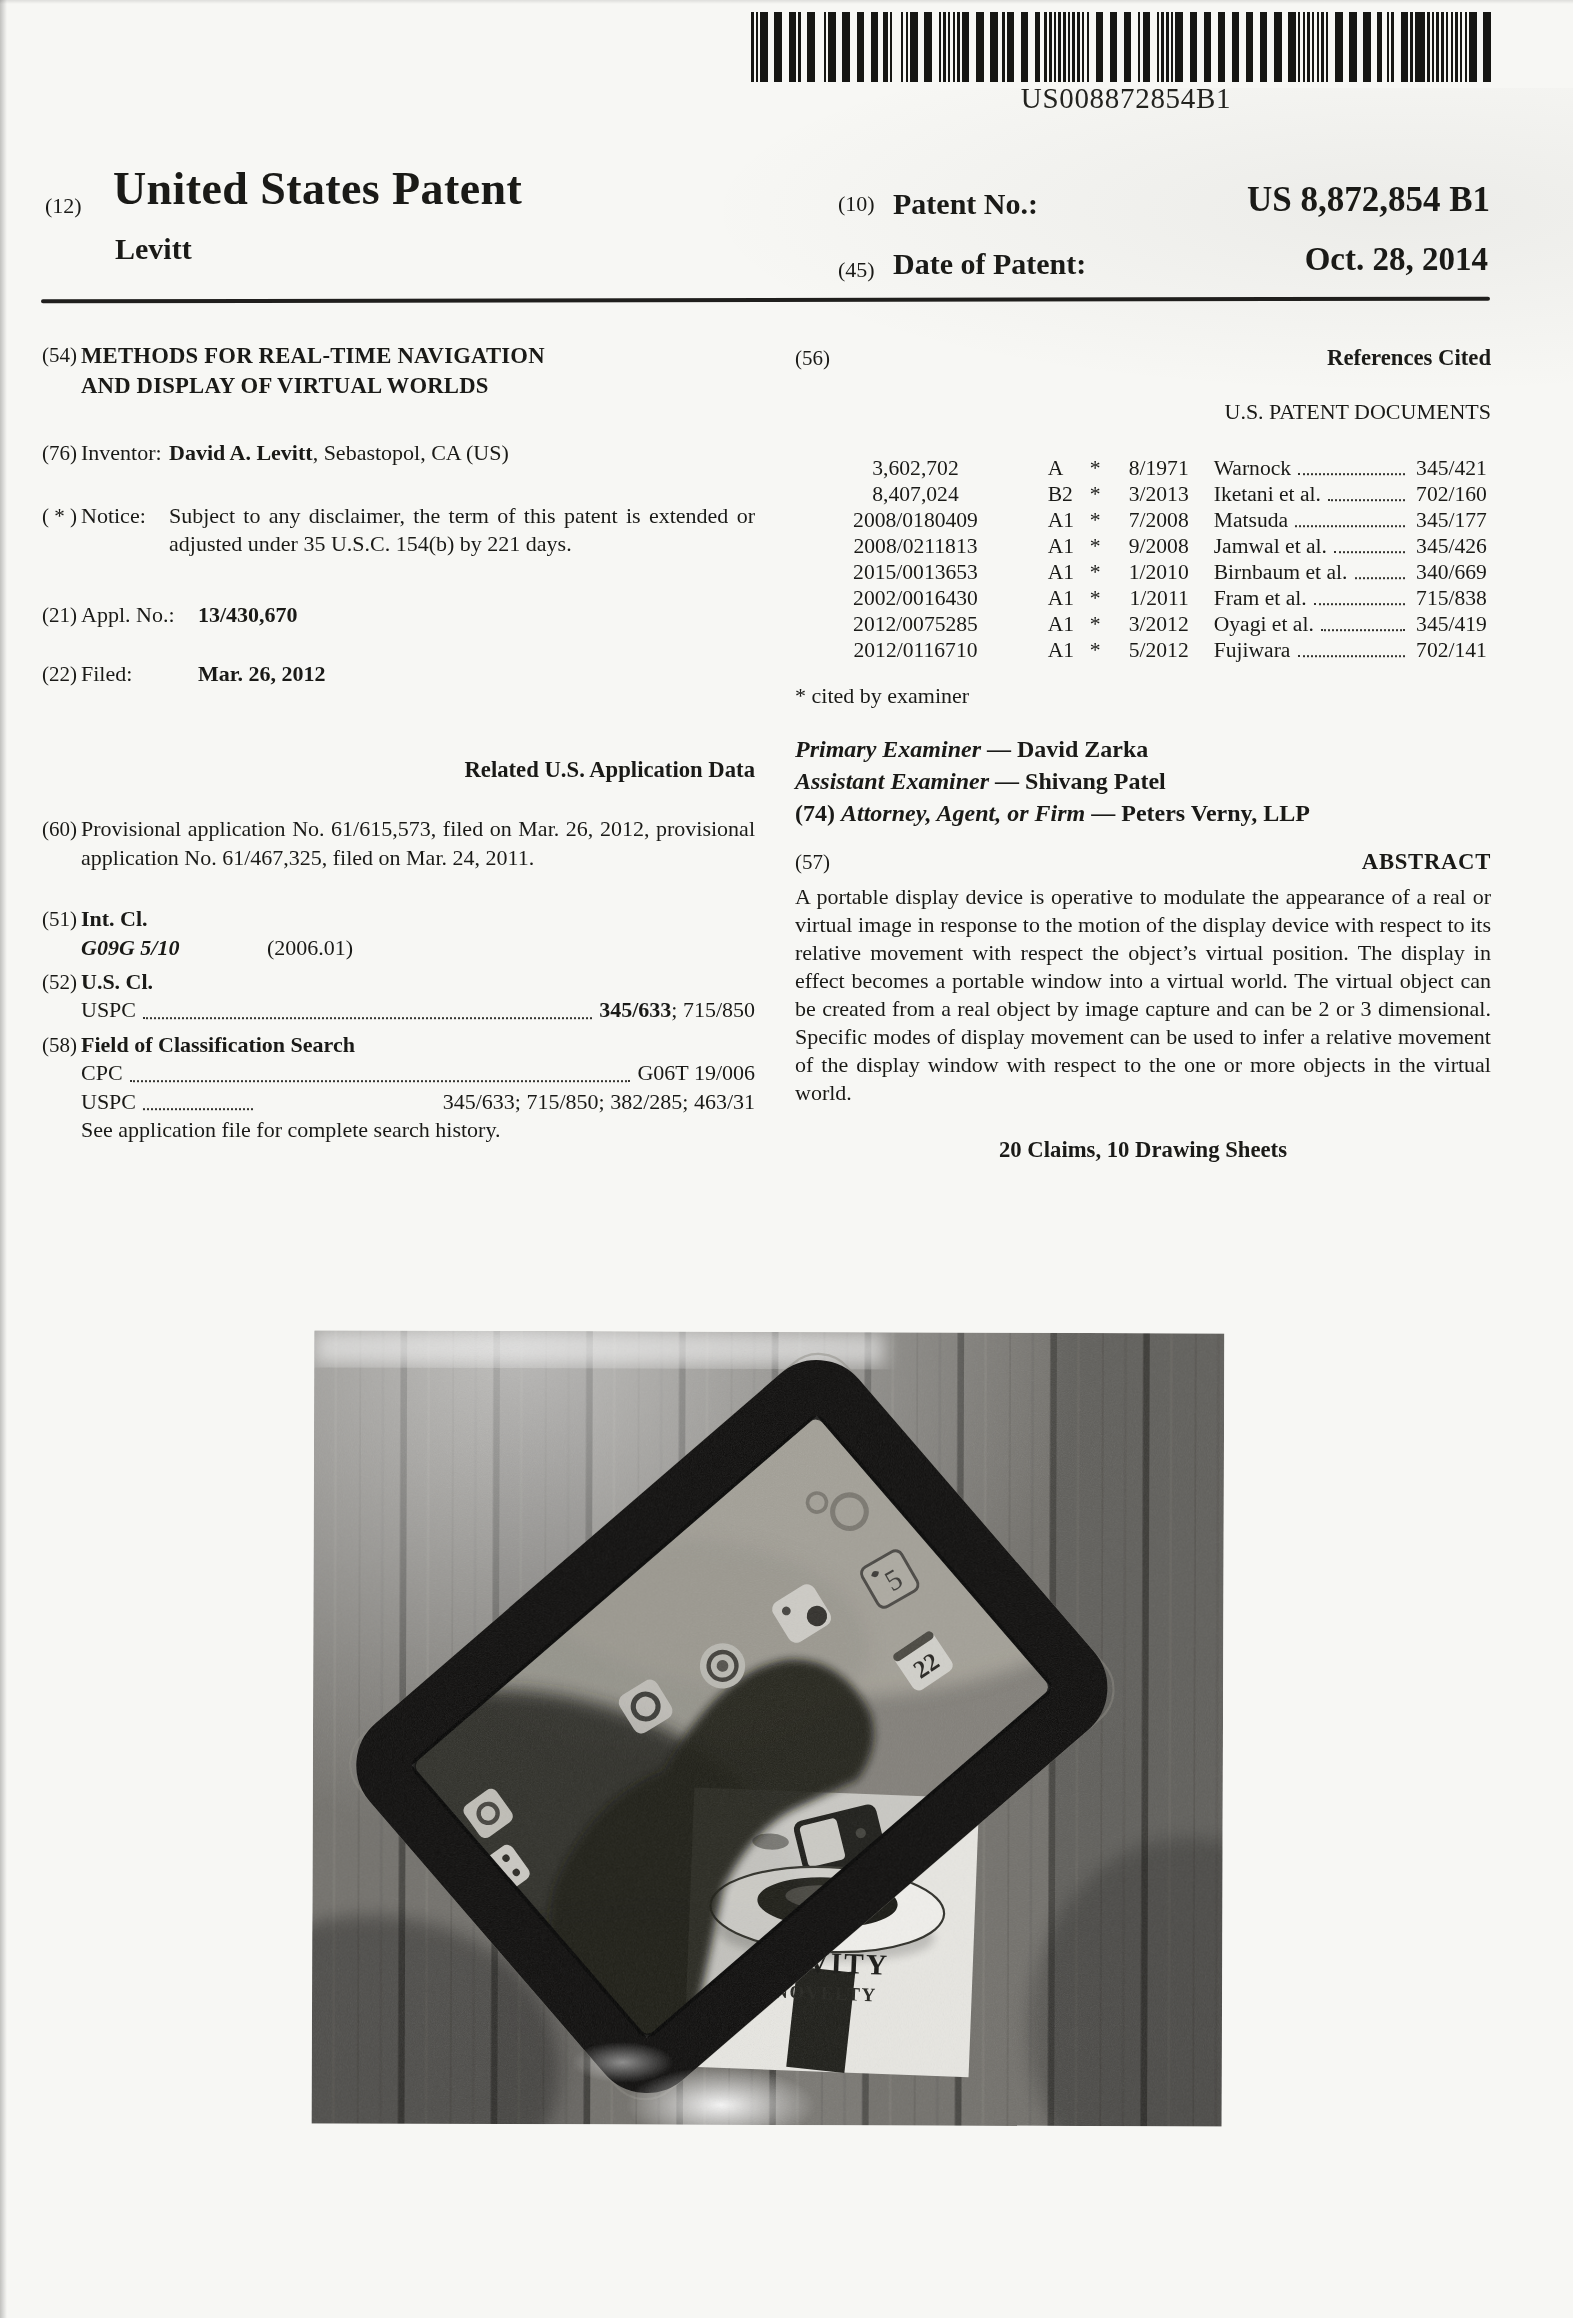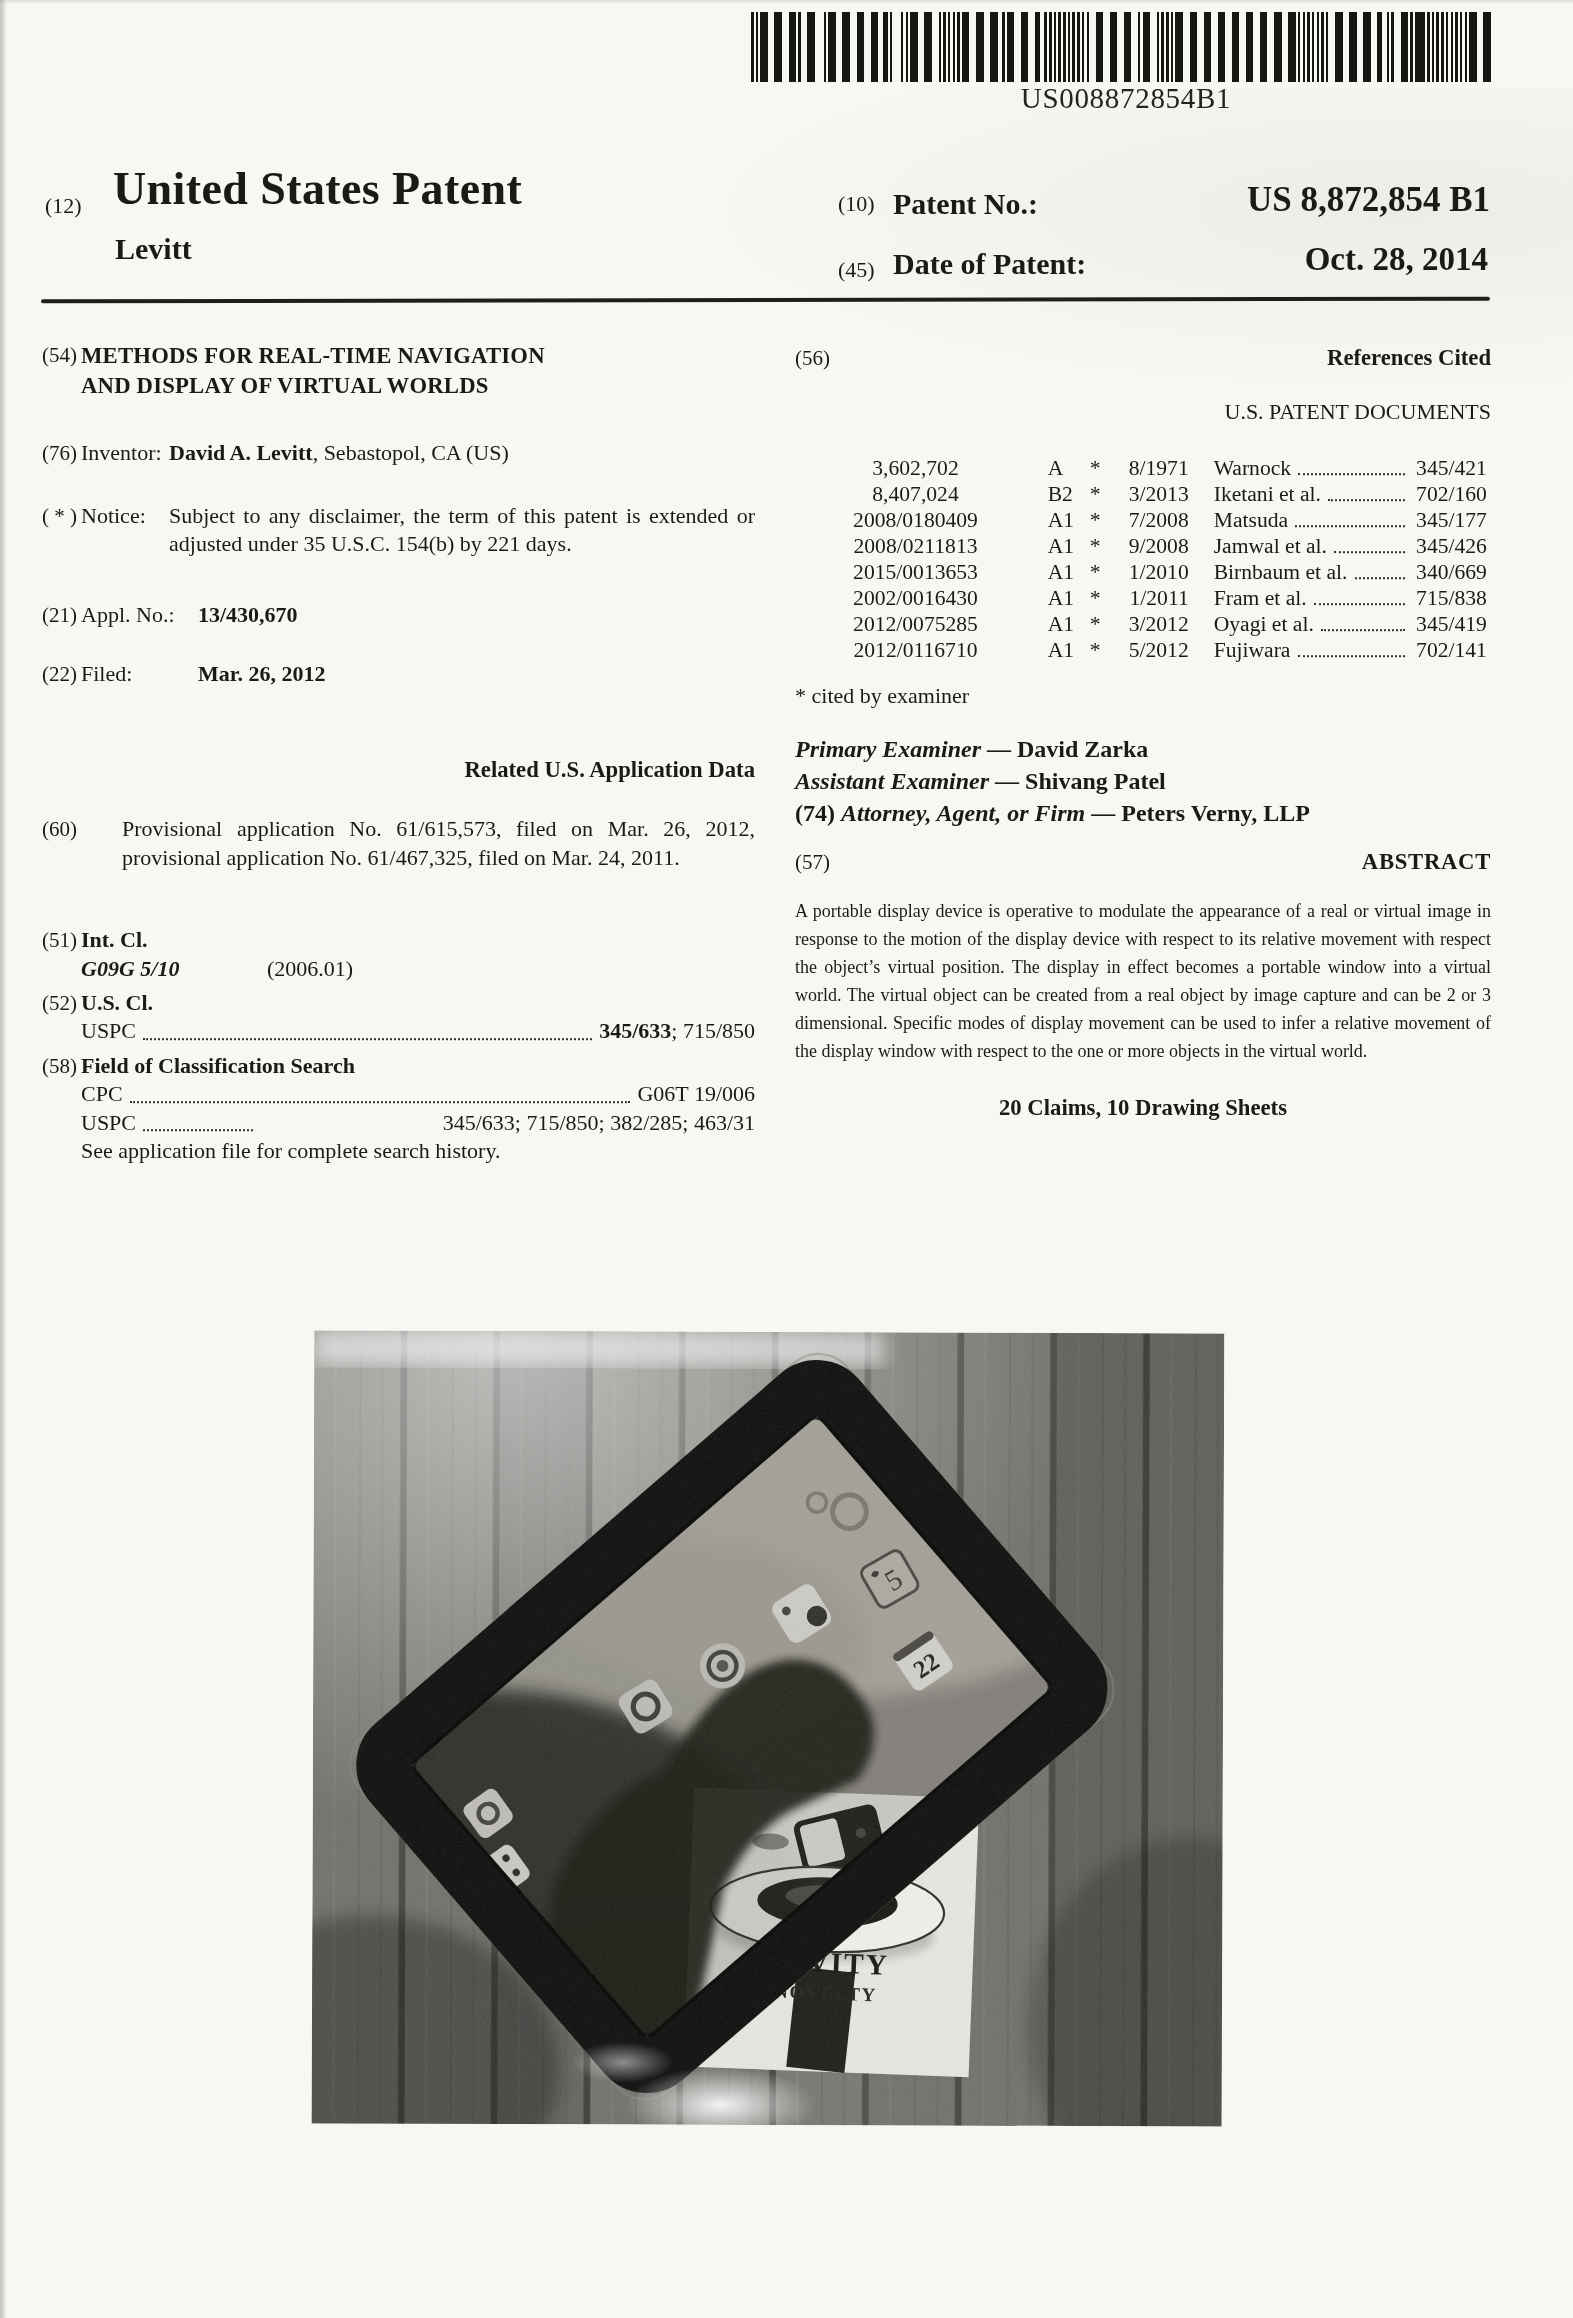--- a/index.html
+++ b/index.html
@@ -56,30 +56,30 @@
   
   .ref-row{display:flex;font-size:21.6px;line-height:26px;}
   .rn{flex:0 0 241px;text-align:center;}
   .rk{flex:0 0 42px;padding-left:11.7px;}
   .rs{flex:0 0 22px;}
   .rd{flex:0 0 77px;text-align:right;}
   .rname{padding-left:25px;white-space:nowrap;}
   .rc{text-align:center;min-width:79px;white-space:nowrap;}
 
   .ex-line{font-size:24px;line-height:32px;font-weight:bold;}
-  .abstract{font-size:18px;line-height:28px;text-align:justify;margin-top:21px;}
+  .abstract{font-size:22px;line-height:28px;text-align:justify;margin-top:7px;}
   .claims{margin-top:29px;font-weight:bold;font-size:22.7px;text-align:center;}
 
   
   .figure{position:absolute;left:313px;top:1332px;width:910px;height:793px;transform:rotate(.2deg);}
   .figure svg{display:block;}
 
   
   .mb52{margin-bottom:38px;} .mb46{margin-bottom:34px;} .mb58{margin-bottom:42px;}
-  .mb42{margin-bottom:31px;} .mb92{margin-bottom:67px;} .mb56{margin-bottom:54px;gap:41px;}
+  .mb42{margin-bottom:31px;} .mb92{margin-bottom:67px;} .mb56{margin-bottom:33px;}
   .mb30{margin-bottom:22px;} .mb26{margin-bottom:19px;} .mb34{margin-bottom:25px;}
   .mb40{margin-bottom:29px;}
 </style>
 </head>
 <body>
 
 <div class="page">
   <div class="scan-edge-left"></div>
   <div class="scan-edge-top"></div>
   <div class="scan-wash"></div>

